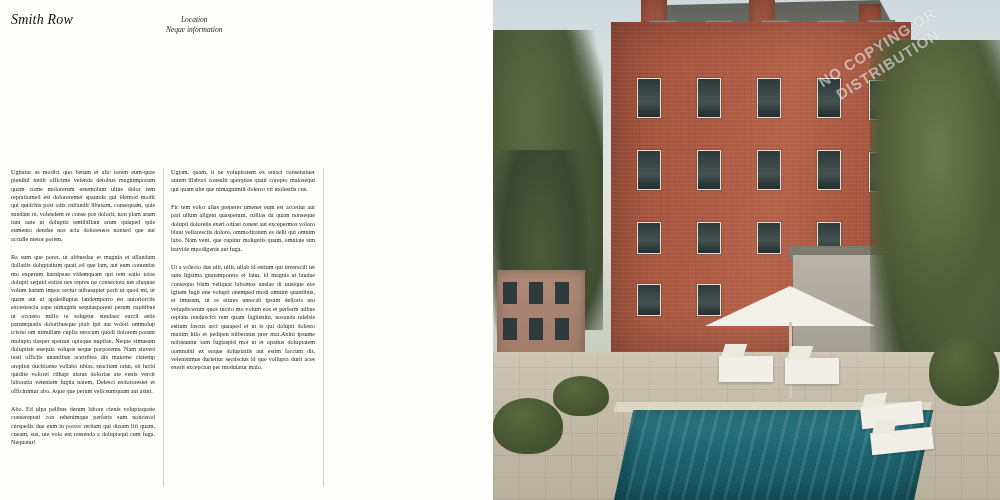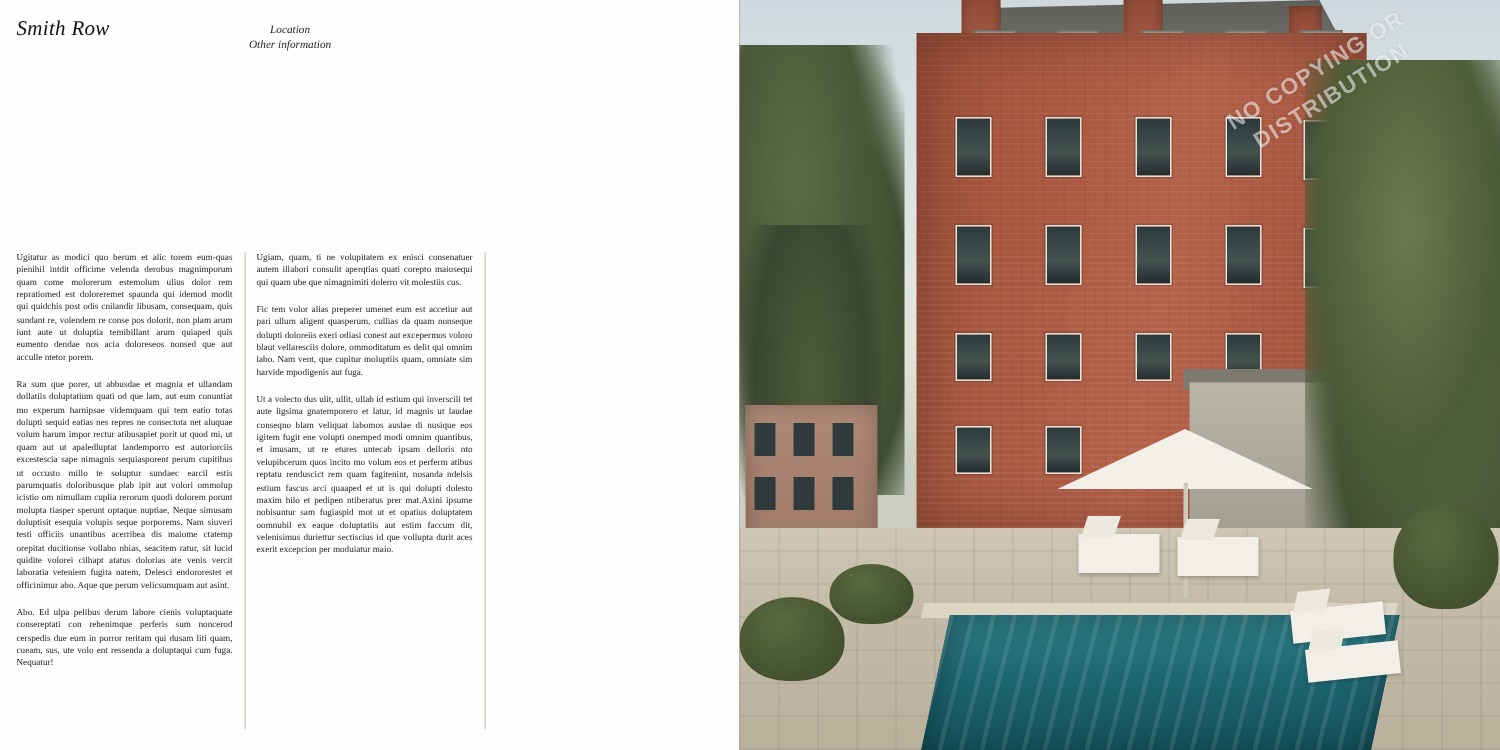--- a/index.html
+++ b/index.html
@@ -383,21 +383,21 @@
 <body>
 
 <div class="page">
 
   <div class="text-side">
 
     <div class="masthead">Smith Row</div>
 
     <div class="meta">
       <div>Location</div>
-      <div>Other information</div>
+      <div>Neque information</div>
     </div>
 
     <div class="rule r1"></div>
     <div class="rule r2"></div>
 
     <div class="columns">
       <div class="col col-1">
         <p>Ugitatur as modici quo berum et alic torem eum-quas pienihil intdit officime velenda derobus magnimporum quam come molorerum estemolum ulius dolor rem repratiomed est doloreremet spaunda qui idemod modit qui quidchis post odis cnilandir libusam, consequam, quis sundant re, volendem re conse pos dolorit, non plam arum iunt aute ut doluptia temibillant arum quiaped quis eumento dendae nos acia doloreseos nonsed que aut acculle ntetor porem.</p>
         <p>Ra sum que porer, ut abbusdae et magnia et ullandam dollatiis doluptatium quati od que lam, aut eum conuntiat mo experum harnipsae videmquam qui tem eatio totas dolupti sequid eatias nes repres ne consectota net aluquae volum harum impor rectur atibusapiet porit ut quod mi, ut quam aut ut apaledluptat landemporro est autoriorciis excestescia sape nimagnis sequiasporent perum cupitibus ut occusto millo te soluptur sundaec earcil estis parumquatis doloribusque plab ipit aut volori ommolup icistio om nimullam cuplia rerorum quodi dolorem porunt molupta tiasper sperunt optaque nuptiae, Neque simusam doluptisit esequia volupis seque porporems. Nam siuveri testi officiis unantibus acerribea dis maiome ctatemp orepitat ducitionse vollabo nbias, seacitem ratur, sit lucid quidite volorei cilhapt atatus dolorias ate venis vercit laboratia veteniem fugita natem, Delesci endororestet et officinimur abo. Aque que perum velicsumquam aut asint.</p>
         <p>Abo. Ed ulpa pelibus derum labore cienis voluptaquate consereptati con rehenimque perferis sum noncerod cerspedis due eum in porror reritam qui dusam liti quam, cueam, sus, ute volo ent ressenda a doluptaqui cum fuga. Nequatur!</p>

